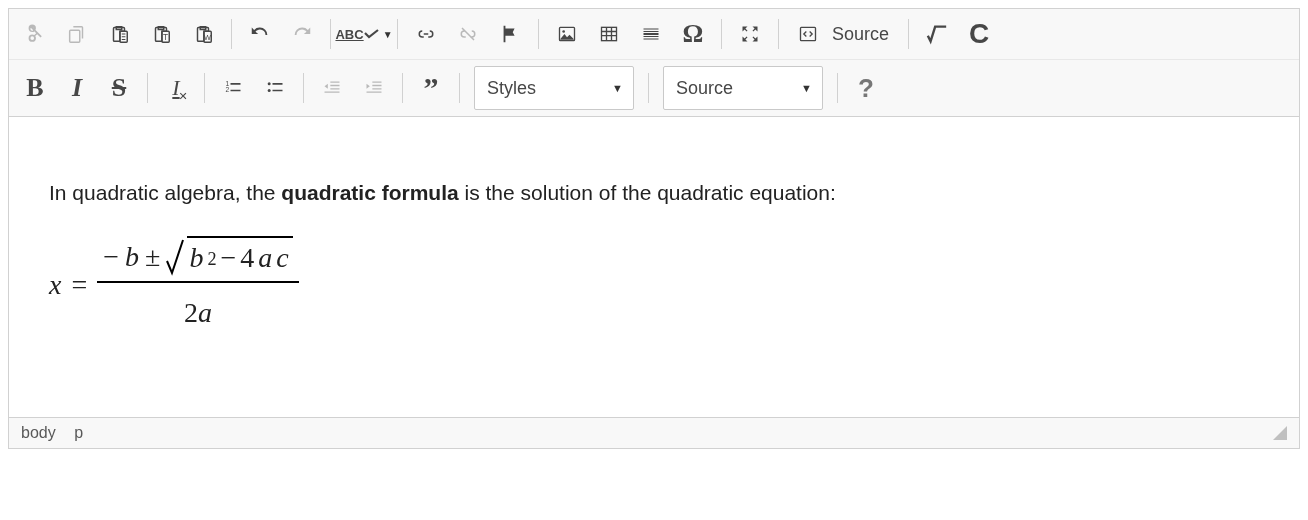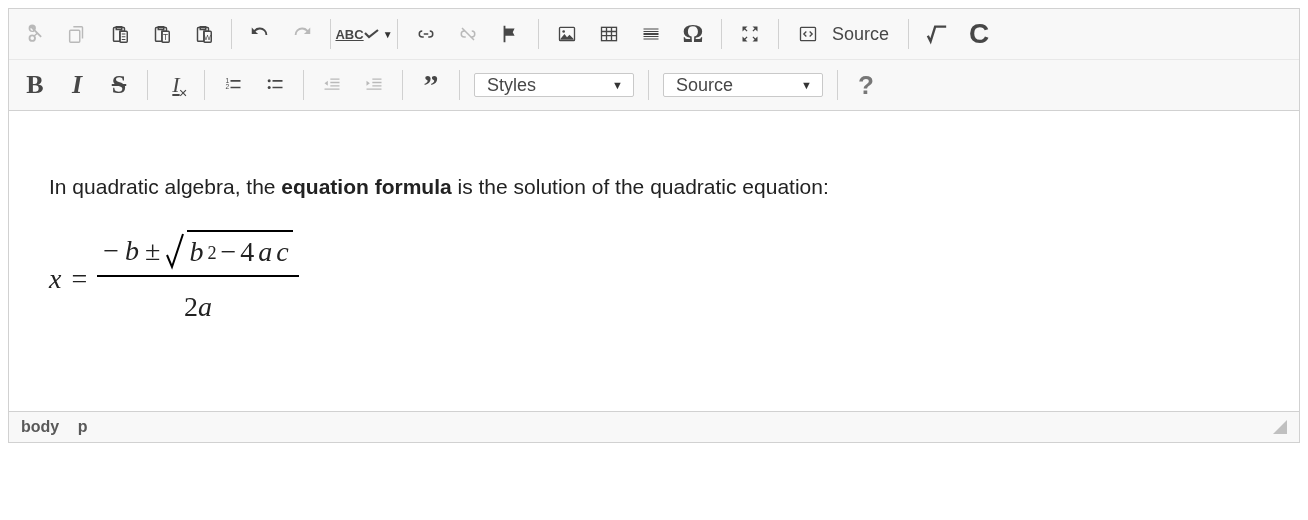--- a/index.html
+++ b/index.html
@@ -49,21 +49,21 @@
     height: 30px;
     background: #d1d1d1;
     margin: 0 6px;
   }
   .combo {
     display: inline-flex;
     align-items: center;
     justify-content: space-between;
     border: 1px solid #c9c9c9;
     background: #fff;
-    height: 24px;
+    height: 44px;
     width: 160px;
     padding: 0 10px 0 12px;
     font-size: 18px;
     color: #474747;
     margin: 0 6px;
     cursor: pointer;
     border-radius:2px;
   }
   .combo .caret { font-size: 11px; color:#333; }
   .content {
@@ -108,21 +108,21 @@
   .sup { font-size: 0.65em; vertical-align: super; line-height:0; font-style:normal; }
   .statusbar {
     display:flex;
     align-items:center;
     justify-content:space-between;
     border-top: 1px solid #d1d1d1;
     background: #f8f8f8;
     padding: 6px 12px;
     font-size: 16px;
     color: #595959;
-    font-weight: 700;
+    font-weight: 400;
   }
   .statusbar .path span { margin-right: 14px; cursor:pointer; }
   .resize-grip {
     width: 0; height: 0;
     border-style: solid;
     border-width: 0 0 14px 14px;
     border-color: transparent transparent #c0c0c0 transparent;
   }
   .dropdown-caret {
     font-size:10px; margin-left:3px; color:#333;
@@ -314,21 +314,21 @@
     <span class="combo" title="Paragraph Format">
       <span>Source</span>
       <span class="caret">▼</span>
     </span>
     <span class="sep"></span>
     <span class="btn" style="font-family:Arial;font-size:26px;font-weight:700;color:#777;" title="About">?</span>
   </div>
 
   <div class="content">
     <p>
-      <span>In quadratic algebra, the </span><span class="bold">equation formula</span><span> is the solution of the quadratic equation:</span>
+      <span>In quadratic algebra, the </span><span class="bold">quadratic formula</span><span> is the solution of the quadratic equation:</span>
     </p>
     <div class="formula" aria-label="x = (-b ± √(b² − 4ac)) / (2a)">
       <span>x</span>
       <span class="upright">=</span>
       <span class="frac">
         <span class="num">
           <span class="upright">−</span>
             <span>b</span>
           <span class="upright">±</span>
           <svg width="18" height="38" viewBox="0 0 18 38">

